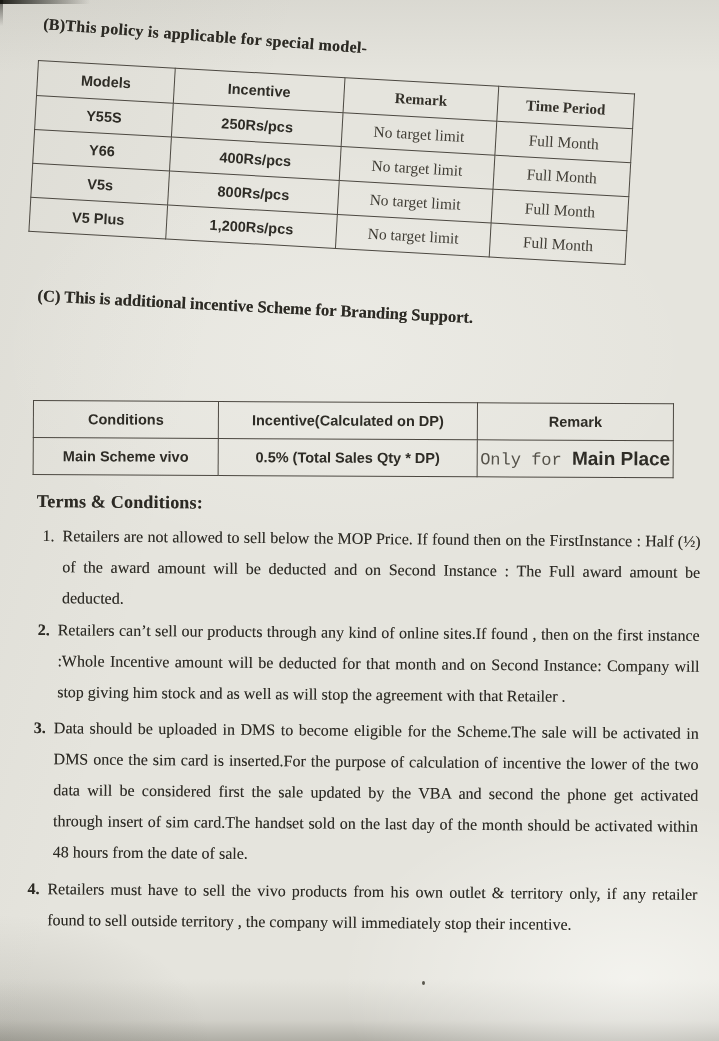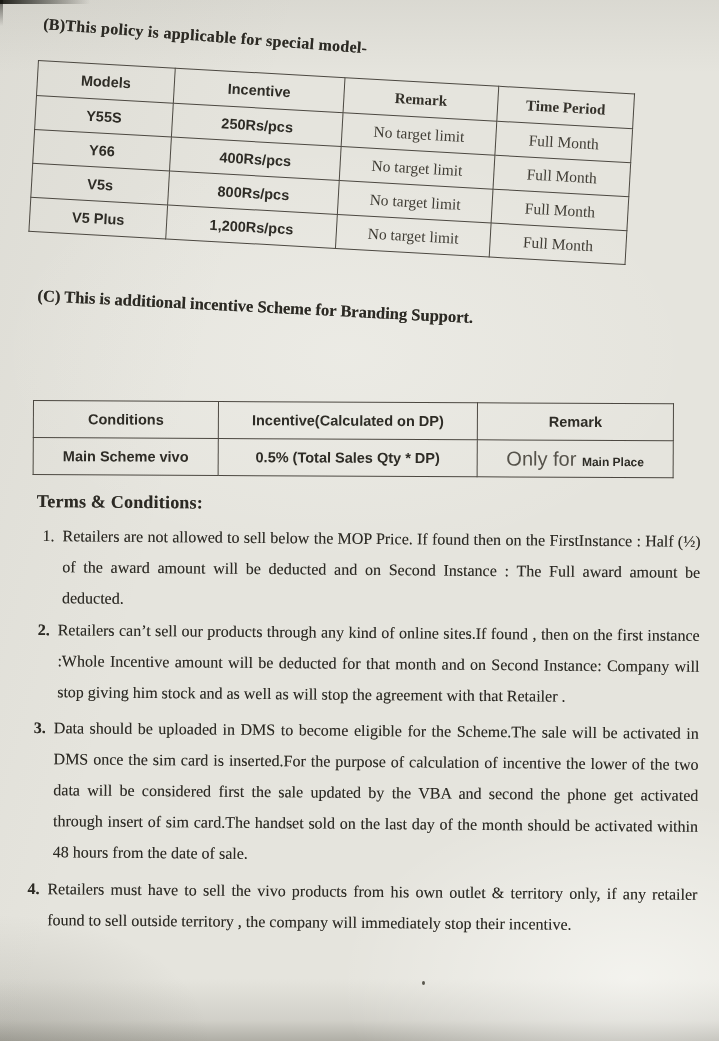--- a/index.html
+++ b/index.html
@@ -63,22 +63,22 @@
   .cell-serif { font-family: "Liberation Serif", serif; font-weight: normal; font-size: 15.5px; color: #403d35; }
 
   .t2 {
     position: absolute; left: 33px; top: 400px; width: 640px;
     transform: rotate(0.3deg); transform-origin: 0 0;
   }
   .t2 col:nth-child(1) { width: 185px; }
   .t2 col:nth-child(2) { width: 259px; }
   .t2 col:nth-child(3) { width: 196px; }
   .t2 tr { height: 37px; }
-  .remark-prefix { font-family: Liberation Sans, sans-serif; font-weight: normal; font-size: 20px; color: #55524a; }
-  .remark-bold   { font-family: "Liberation Sans", sans-serif; font-weight: bold; font-size: 12px; color: #2e2c26; }
+  .remark-prefix { font-family: Liberation Mono, monospace; font-weight: normal; font-size: 17px; color: #55524a; }
+  .remark-bold   { font-family: "Liberation Sans", sans-serif; font-weight: bold; font-size: 19px; color: #2e2c26; }
 
   .terms {
     position: absolute; left: 31px; top: 486px; width: 670px;
     transform: rotate(0.5deg); transform-origin: 0 0;
     font-size: 16px; line-height: 31px;
     text-shadow: 0 0 0.5px rgba(40,38,30,0.45);
   }
   .terms-heading {
     font-weight: bold; font-size: 18px; margin-left: 6px; margin-bottom: 3px;
     letter-spacing: 0.2px;

